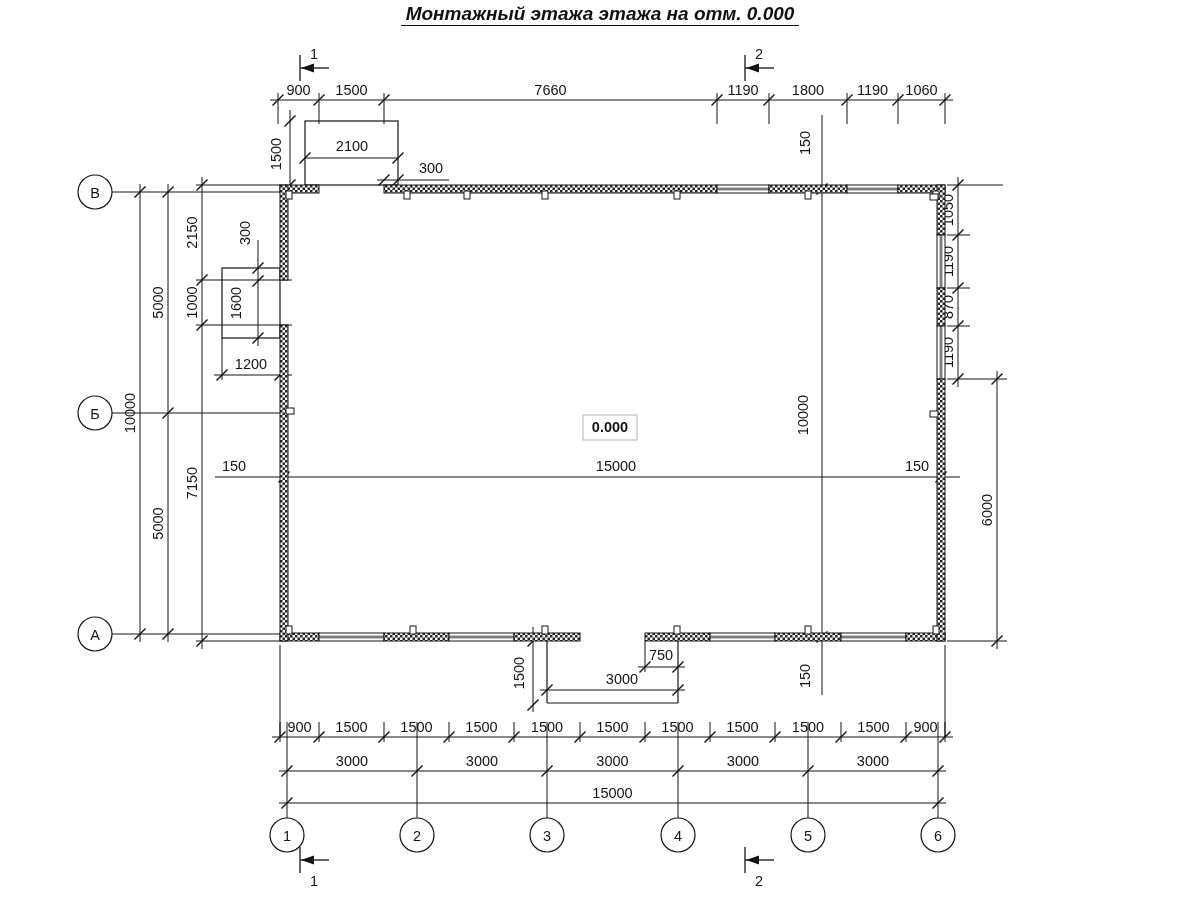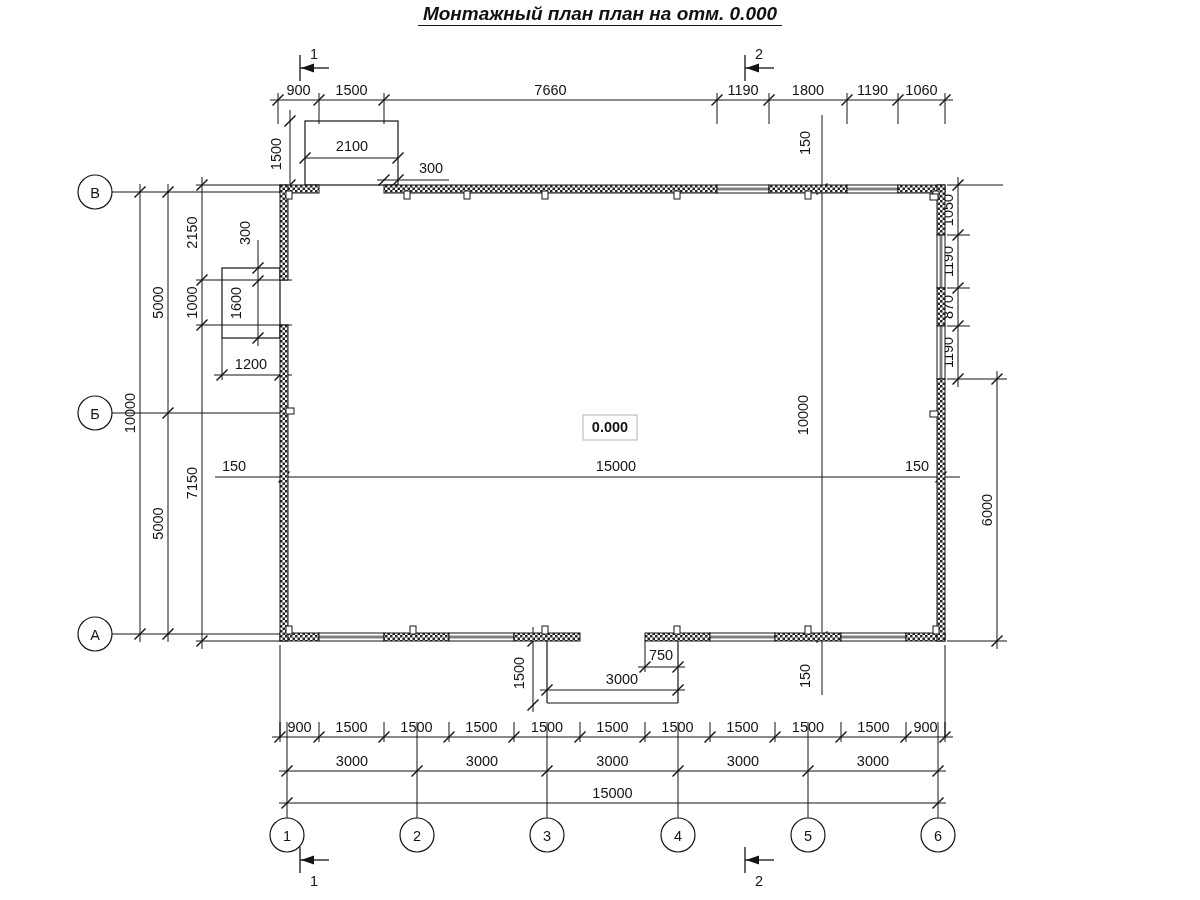--- a/index.html
+++ b/index.html
@@ -305,15 +305,15 @@
         <line x1="745" y1="860" x2="774" y2="860" stroke="#141414" stroke-width="1.3"></line>
         <polygon points="746,860 759,855.5 759,864.5" fill="#141414"></polygon>
         <text x="759" y="886" text-anchor="middle" font-size="15">2</text>
       </g>
     <g id="g-elev">
       <rect x="583" y="415" width="54" height="25" fill="#ffffff" stroke="#b3b3b3" stroke-width="1"></rect>
       <text x="610" y="432" text-anchor="middle" font-weight="bold" font-size="14.5">0.000</text>
     </g>
   </svg>
   <div id="title">
-    <span>Монтажный план план на отм. 0.000</span>
+    <span>Монтажный этажа этажа на отм. 0.000</span>
   </div>
 </div>
 
 </body></html>

